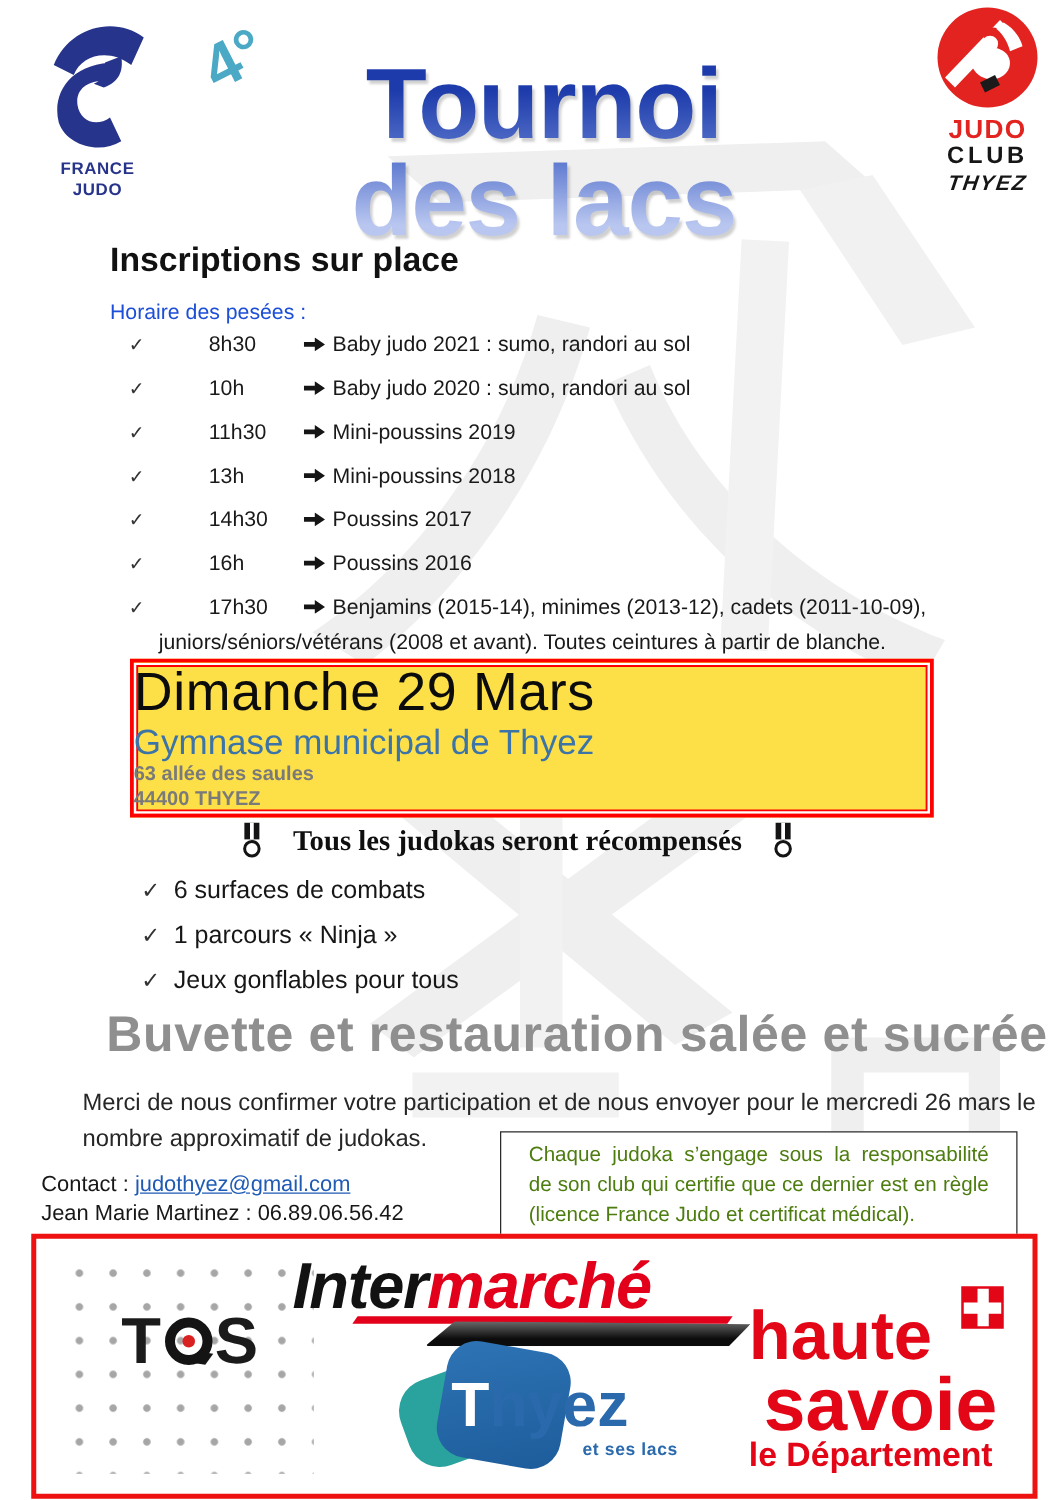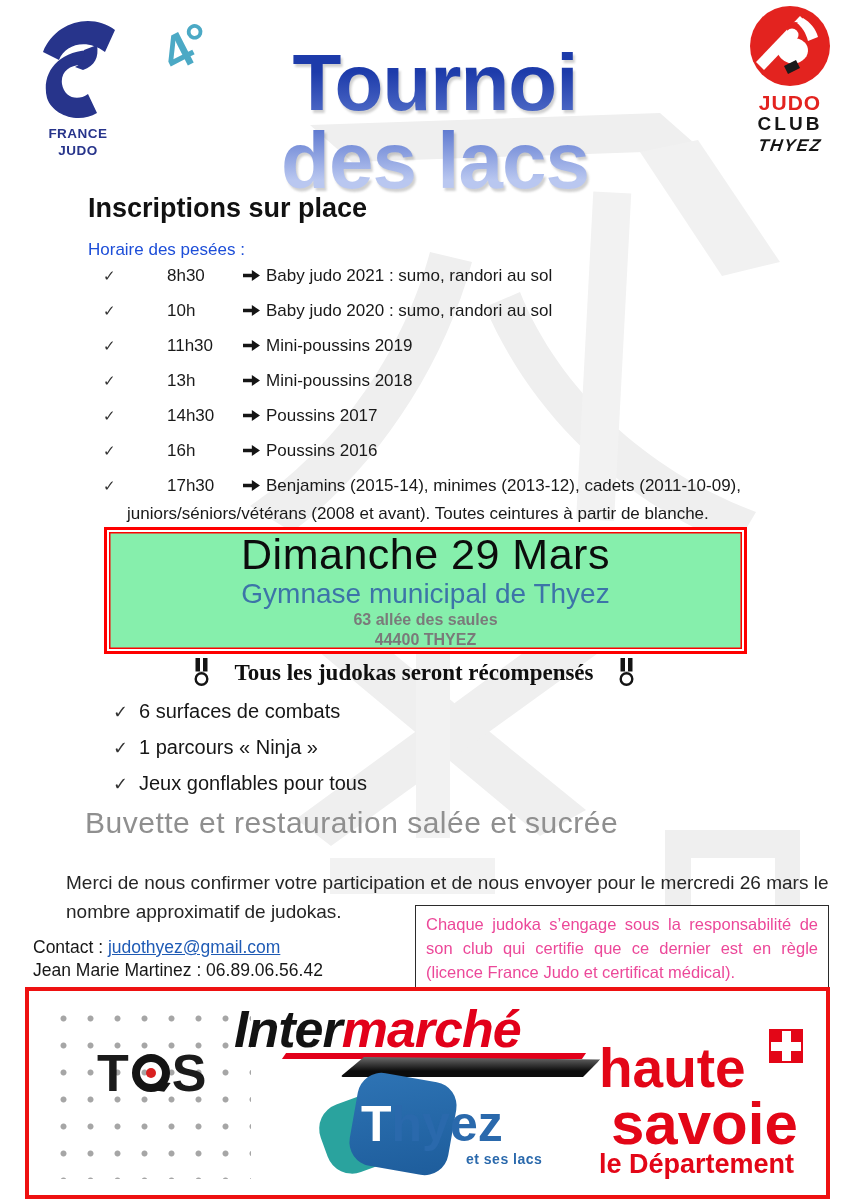--- a/index.html
+++ b/index.html
@@ -30,39 +30,39 @@
   .h-horaire{left:88px;top:240px;font-size:17px;color:#1d4ed8;}
   .schedule{left:103px;top:266px;width:660px;}
   .sched-row{display:flex;align-items:flex-start;min-height:35px;font-size:17px;color:#191919;}
   .chk{width:24px;font-size:15px;color:#333;padding-top:1px;}
   .time{width:76px;margin-left:40px;}
   .arrow{flex:0 0 17px;height:13px;margin:3px 6px 0 0;background:#151515;
     clip-path:polygon(0 36%,52% 36%,52% 8%,100% 50%,52% 92%,52% 64%,0 64%);}
   .sched-text{flex:1;}
   .sched-wrap2{margin:-7px 0 0 24px;font-size:17px;color:#191919;}
   
-  .event-box{left:104px;top:527px;width:637px;height:121px;background:#86efac;
+  .event-box{left:104px;top:527px;width:637px;height:121px;background:#fde047;
     border:3px solid #fe0000;box-shadow:inset 0 0 0 2px #ffffff, inset 0 0 0 3.5px #fe0000;
-    text-align:center;}
+    text-align:left;}
   .event-date{font-size:43px;letter-spacing:.5px;color:#0c0c0c;line-height:1.1;margin-top:1px;}
   .event-venue{font-size:28px;color:#3c74a8;line-height:1.15;}
   .event-addr{font-size:16px;font-weight:bold;color:#7a7a7a;line-height:1.2;}
   
   .rewards{left:0;top:658px;width:828px;display:flex;justify-content:center;align-items:center;gap:24px;font-family:Liberation Serif, serif;}
   .rewards-text{font-size:23px;font-weight:bold;color:#0f0f0f;}
   .features{left:113px;top:700px;}
   .feat-row{display:flex;align-items:baseline;height:36px;font-size:20px;color:#161616;}
   .feat-row .chk{width:26px;font-size:18px;}
-  .buvette{left:85px;top:806px;font-size:30px;font-weight:normal;color:#8f8f8f;letter-spacing:.5px;}
+  .buvette{left:85px;top:806px;font-size:40px;font-weight:bold;color:#8f8f8f;letter-spacing:.5px;}
   
   .confirm{left:38px;top:868px;width:792px;font-size:19px;color:#262626;line-height:1.55;margin-left:28px;}
   .contact{left:33px;top:936px;font-size:17.5px;color:#171717;line-height:1.3;}
   .email{color:#1f5bb5;text-decoration:underline;}
   .notice-box{left:400px;top:905px;width:414px;box-sizing:border-box;border:1.5px solid #2b2b2b;
-    background:#fff;padding:7px 10px;font-size:16.5px;line-height:1.45;text-align:justify;color:#ec4899;margin-left:15px;}
+    background:#fff;padding:7px 22px;font-size:16.5px;line-height:1.45;text-align:justify;color:#4d7c0f;}
   
   .sponsors{left:25px;top:987px;width:797px;height:204px;border:4px solid #ee1111;background:#fff;}
   .dots{left:14px;top:10px;width:208px;height:178px;
     background-image:radial-gradient(circle,#a6a6a6 2.6px,rgba(0,0,0,0) 3.4px);
     background-size:27px 27px;background-position:7px 4px;}
   .tqs{left:68px;top:52px;display:flex;align-items:center;font-size:52px;font-weight:900;
     color:#1b1b1b;letter-spacing:1px;}
   .tqs-target{width:22px;height:22px;border:8px solid #141414;border-radius:50%;position:relative;margin:0 2px;}
   .tqs-dot{position:absolute;left:50%;top:50%;width:10px;height:10px;margin:-5px 0 0 -5px;border-radius:50%;background:#d92121;}
   .tqs-tail{position:absolute;right:-6px;bottom:-7px;width:13px;height:9px;background:#141414;transform:skewX(-30deg) rotate(8deg);}

